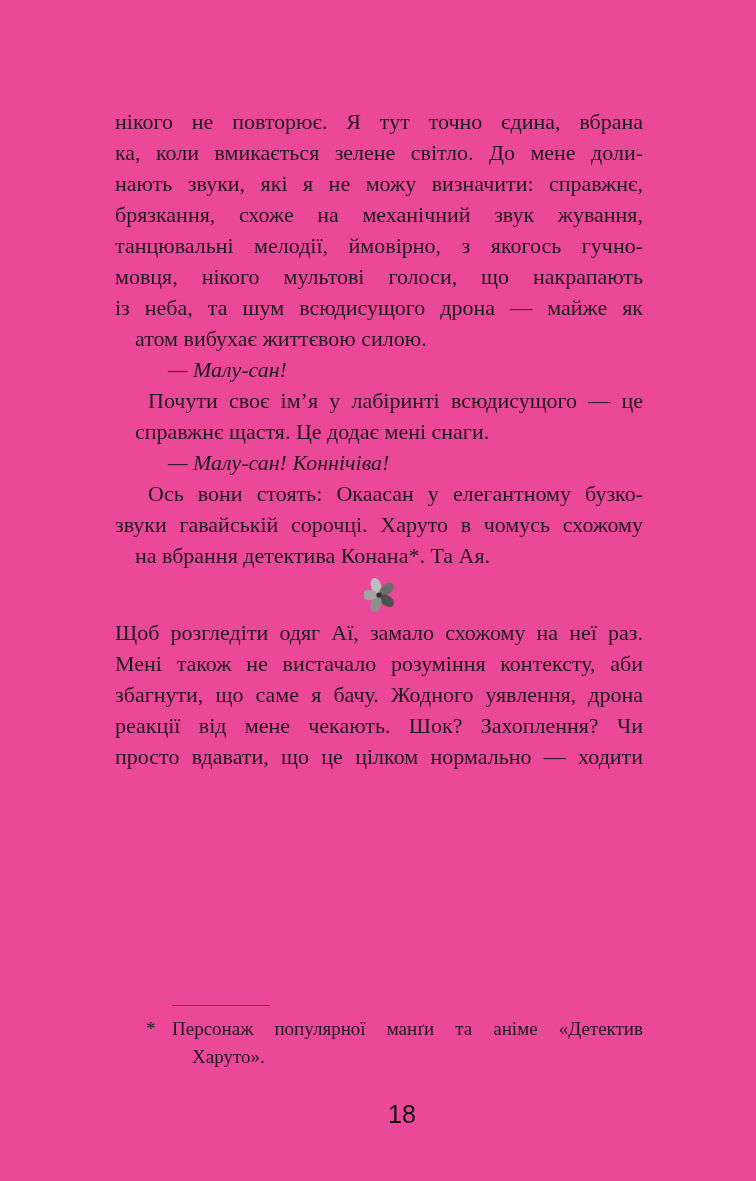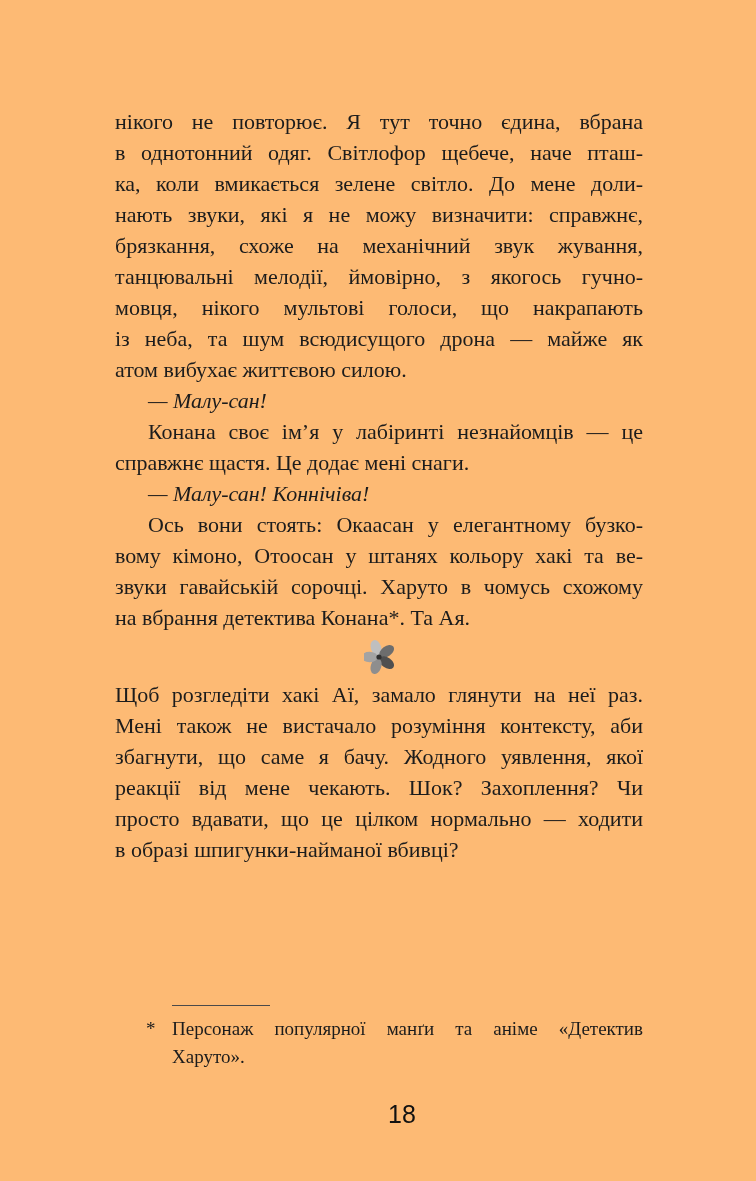--- a/index.html
+++ b/index.html
@@ -1,20 +1,20 @@
 <!DOCTYPE html>
 <html><head>
 <meta charset="utf-8">
 <style>
   html, body { margin: 0; padding: 0; background: #ffffff; }
   .page {
     position: relative;
     width: 756px;
     height: 1181px;
-    background: #fdba74;
+    background: #ec4899;
     margin: 0 auto;
     font-family: "Liberation Serif", "DejaVu Serif", serif;
     color: #1c1c1c;
     overflow: hidden;
   }
   .text-block {
     position: absolute;
     left: 115px;
     top: 106px;
     width: 528px;
@@ -23,21 +23,21 @@
     margin: 0;
     font-size: 22px;
     line-height: 31px;
   }
   .para.italic { font-style: italic; }
   .tline {
     display: block;
     text-align: justify;
     text-align-last: justify;
   }
-  .tline.last { text-align: right; text-align-last: left; }
+  .tline.last { text-align: right; text-align-last: left; margin-left: 20px; }
   .tline.indent { padding-left: 33px; }
   .ornament {
     height: 38px;
     margin: 4px 0;
     display: flex;
     align-items: center;
     justify-content: center;
   }
   .footnote {
     position: absolute;
@@ -77,42 +77,40 @@
 </style>
 </head>
 <body>
 
 <div class="page">
 
   <div class="text-block">
     <div id="section-1">
         <p class="para">
           <span class="tline">нікого не повторює. Я тут точно єдина, вбрана</span>
-          <span class="tline">в однотонний одяг. Світлофор щебече, наче пташ-</span>
           <span class="tline">ка, коли вмикається зелене світло. До мене доли-</span>
           <span class="tline">нають звуки, які я не можу визначити: справжнє,</span>
           <span class="tline">брязкання, схоже на механічний звук жування,</span>
           <span class="tline">танцювальні мелодії, ймовірно, з якогось гучно-</span>
           <span class="tline">мовця, нікого мультові голоси, що накрапають</span>
           <span class="tline">із неба, та шум всюдисущого дрона — майже як</span>
           <span class="tline last">атом вибухає життєвою силою.</span>
         </p>
         <p class="para italic">
           <span class="tline last indent">— Малу-сан!</span>
         </p>
         <p class="para">
-          <span class="tline indent">Конана своє ім’я у лабіринті незнайомців — це</span>
+          <span class="tline indent">Почути своє ім’я у лабіринті всюдисущого — це</span>
           <span class="tline last">справжнє щастя. Це додає мені снаги.</span>
         </p>
         <p class="para italic">
           <span class="tline last indent">— Малу-сан! Коннічіва!</span>
         </p>
         <p class="para">
           <span class="tline indent">Ось вони стоять: Окаасан у елегантному бузко-</span>
-          <span class="tline">вому кімоно, Отоосан у штанях кольору хакі та ве-</span>
           <span class="tline">звуки гавайській сорочці. Харуто в чомусь схожому</span>
           <span class="tline last">на вбрання детектива Конана*. Та Ая.</span>
         </p>
       </div>
 
     <div class="ornament">
       <svg width="30" height="38" viewBox="0 0 30 38" aria-hidden="true">
         <g transform="translate(15,20)">
           <g transform="rotate(-18)">
               <ellipse cx="0" cy="-9.5" rx="5.2" ry="8.2" fill="#bfbfbf"></ellipse>
@@ -129,26 +127,25 @@
           <g transform="rotate(270)">
               <ellipse cx="0" cy="-9.5" rx="5.2" ry="8.2" fill="#a3a3a3"></ellipse>
             </g>
           <circle cx="0" cy="0" r="2.6" fill="#2f2f2f"></circle>
         </g>
       </svg>
     </div>
 
     <div id="section-2">
         <p class="para">
-          <span class="tline">Щоб розгледіти хакі Аї, замало глянути на неї раз.</span>
+          <span class="tline">Щоб розгледіти одяг Аї, замало схожому на неї раз.</span>
           <span class="tline">Мені також не вистачало розуміння контексту, аби</span>
-          <span class="tline">збагнути, що саме я бачу. Жодного уявлення, якої</span>
+          <span class="tline">збагнути, що саме я бачу. Жодного уявлення, дрона</span>
           <span class="tline">реакції від мене чекають. Шок? Захоплення? Чи</span>
           <span class="tline">просто вдавати, що це цілком нормально — ходити</span>
-          <span class="tline last">в образі шпигунки-найманої вбивці?</span>
         </p>
       </div>
   </div>
 
   <div class="footnote">
     <div class="fn-rule"></div>
     <div class="fn-row">
       <span class="fn-marker">*</span>
       <span class="fn-text" id="footnote-text">
           <span class="tline">Персонаж популярної манґи та аніме «Детектив</span>

